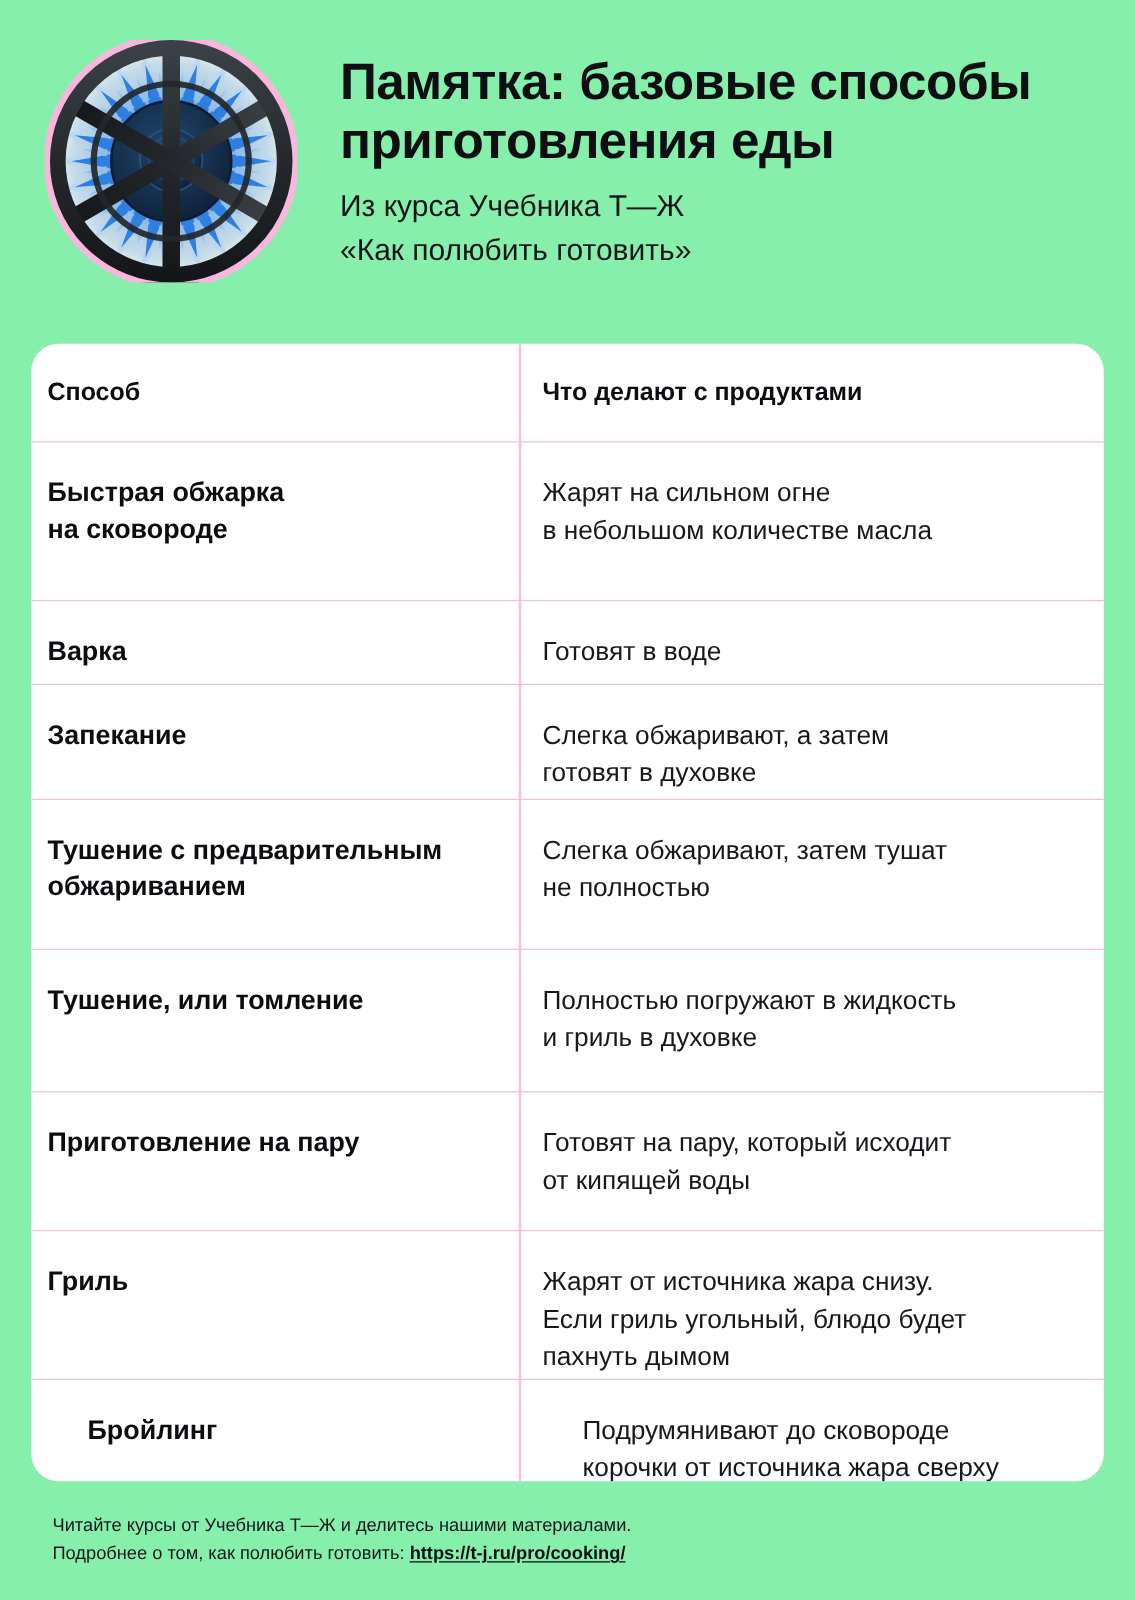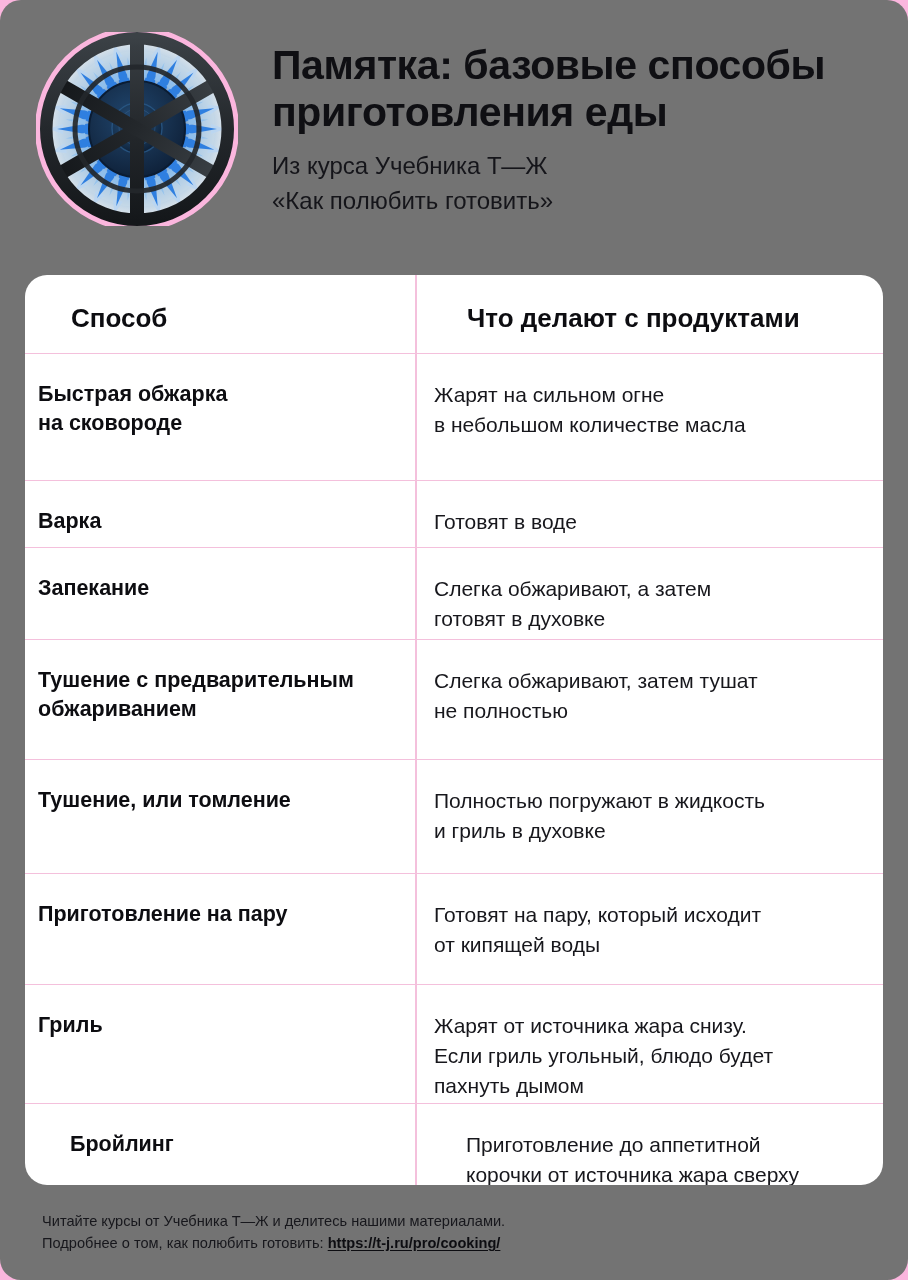--- a/index.html
+++ b/index.html
@@ -3,21 +3,21 @@
 <meta charset="utf-8">
 <style>
   * { margin:0; padding:0; box-sizing:border-box; }
   html, body {
     width:908px; height:1280px;
     background:#FBB6DE;
     font-family:"Liberation Sans", sans-serif;
     -webkit-font-smoothing:antialiased;
     overflow:hidden;
   }
-  .page { position:relative; width:908px; height:1280px; background:#737373;border-radius:21px; }
+  .page { position:relative; width:908px; height:1280px; background:#86efac; }
 
   
   .header { position:absolute; left:0; top:0; width:908px; height:262px; }
 
   .burner-wrap {
     position:absolute; left:36px; top:32px;
     width:202px; height:194px;
     overflow:hidden;
   }
   .burner { position:absolute; left:0; top:-4px; width:202px; height:202px; }
@@ -48,21 +48,21 @@
   .row {
     position:relative; display:flex; width:858px;
     border-bottom:1.6px solid #F4C0DC;
   }
   .row:last-child { border-bottom:none;margin-left:32px; }
   .cell-a { width:390px; padding:26px 20px 20px 13px; }
   .cell-b { width:468px; padding:26px 22px 20px 19px; }
   .cell-inner { line-height:1.36; }
 
   .row-head .cell-a, .row-head .cell-b { padding-top:28px; }
-  .head-text { font-size:26px; font-weight:700; color:#0D0D11;margin-left:33px; }
+  .head-text { font-size:20px; font-weight:700; color:#0D0D11; }
 
   .method { font-size:21.5px; font-weight:700; color:#0D0D11; line-height:1.33; }
   .desc   { font-size:21px;   font-weight:400; color:#17171C; line-height:1.42; }
   .desc span, .method span { display:block; }
 
   
   .h-head { height:79px; }
   .h-1 { height:127px; }
   .h-2 { height:67px; }
   .h-3 { height:92px; }
@@ -360,21 +360,21 @@
     </div>
 
     <div class="row h-8">
       <div class="cell-a">
         <div class="method cell-inner">
           <span>Бройлинг</span>
         </div>
       </div>
       <div class="cell-b">
         <div class="desc cell-inner">
-          <span>Приготовление до аппетитной</span>
+          <span>Подрумянивают до сковороде</span>
           <span>корочки от источника жара сверху</span>
         </div>
       </div>
     </div>
   </div>
 
   <div class="footer">
     <div class="footer-text">
       <span>Читайте курсы от Учебника Т—Ж и делитесь нашими материалами.</span>
       <span><span style="display:inline">Подробнее о том, как полюбить готовить: </span><a class="footer-link" href="#">https://t-j.ru/pro/cooking/</a></span>

